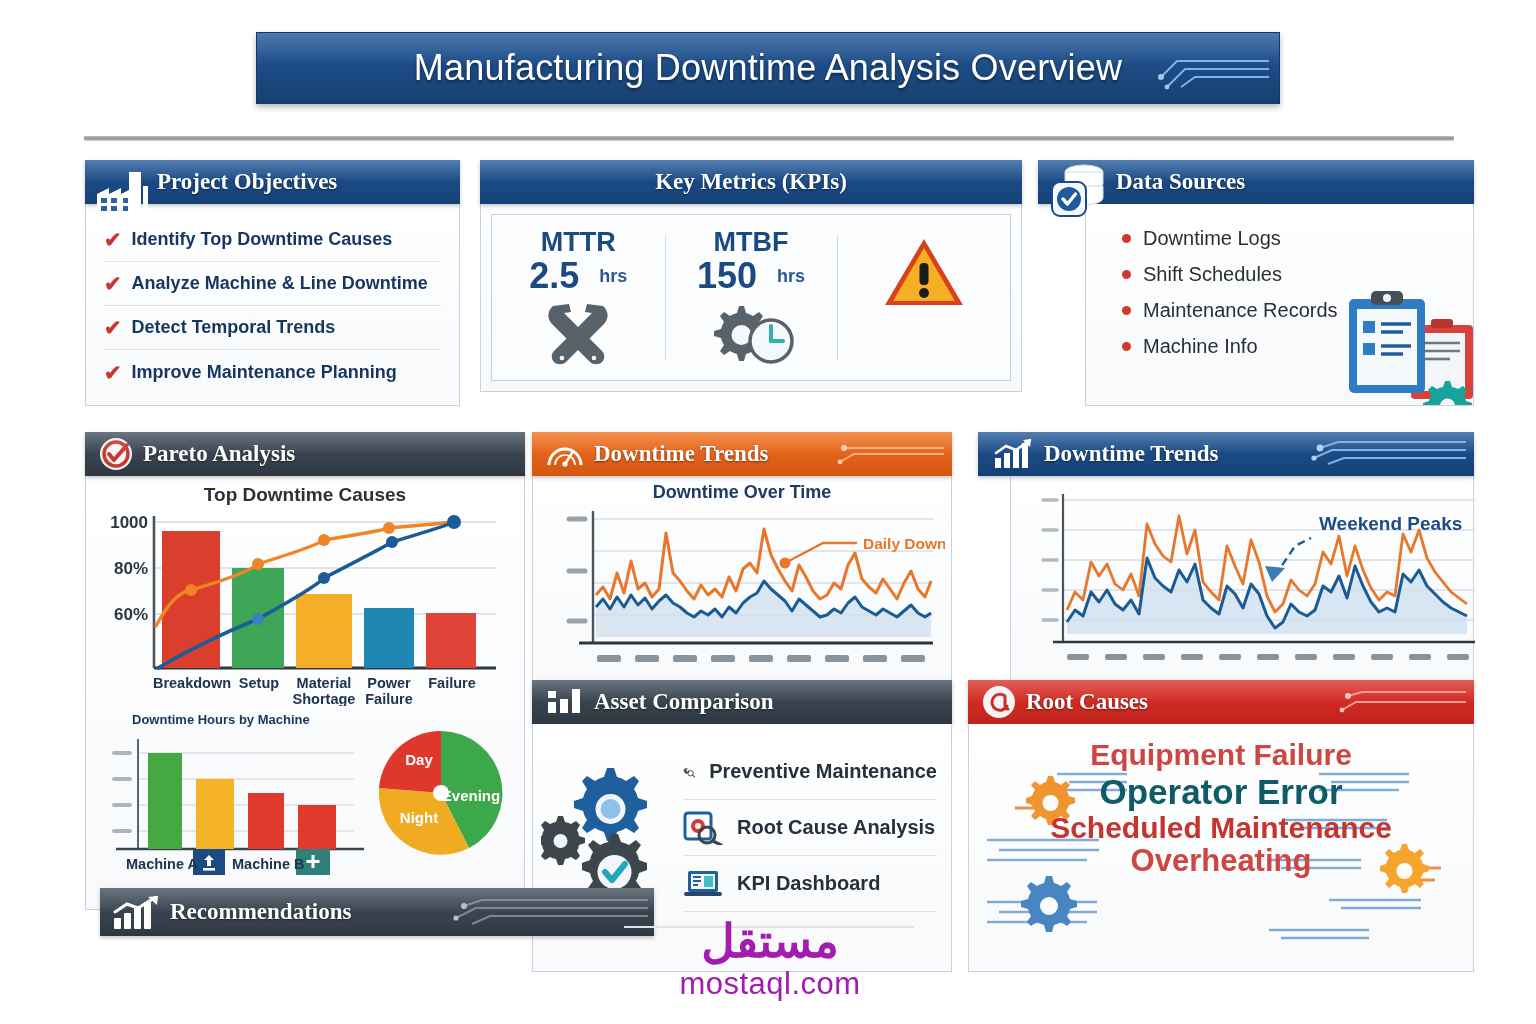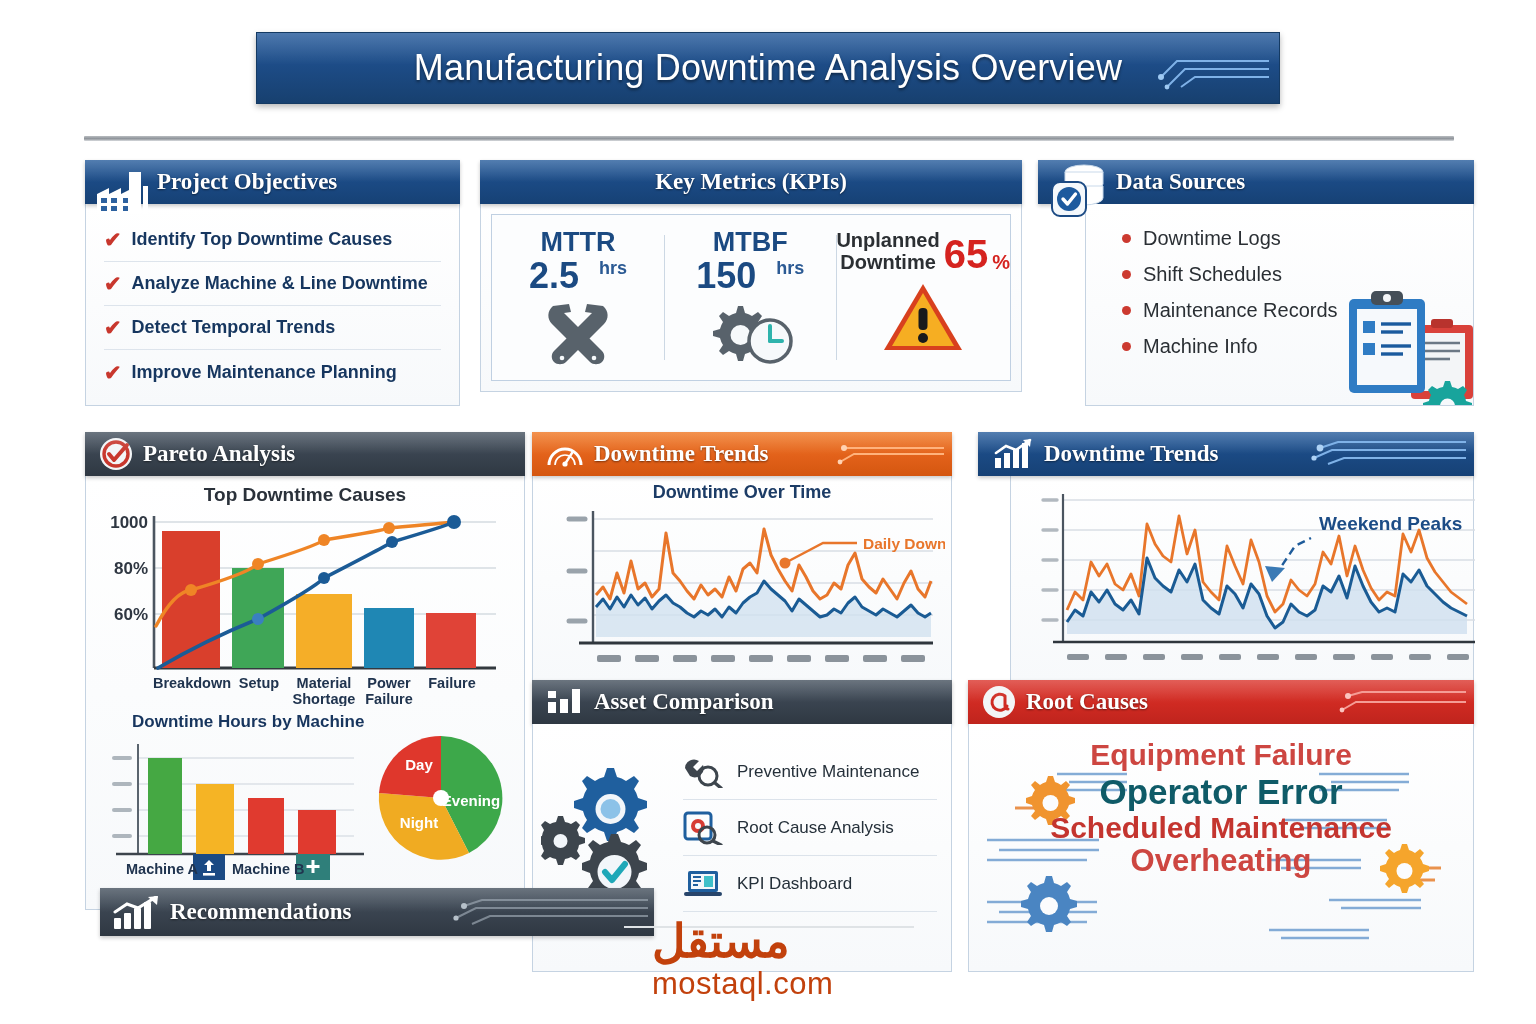--- a/index.html
+++ b/index.html
@@ -86,21 +86,21 @@
     height: 100%; border: 1px solid #c0d0e2; background: #fcfdfe;
     display: flex; align-items: stretch;
   }
   .kpi-cell { flex: 1; display:flex; flex-direction: column; align-items:center;
               justify-content: flex-start; padding-top: 14px; position: relative; }
   .kpi-cell + .kpi-cell::before {
     content:""; position:absolute; left:0; top:12%; width:1px; height:76%;
     background: #ccd8e4;
   }
   .kpi-label { font-size: 27px; font-weight: bold; color:#1b4a82; line-height: 1; }
-  .kpi-val-row { display:flex; align-items: flex-start; gap: 20px; margin-top: 2px; }
+  .kpi-val-row { display:flex; align-items: center; gap: 20px; margin-top: 2px; }
   .kpi-val { font-size: 36px; font-weight: bold; color:#1b4a82; line-height: 1; }
   .kpi-unit { font-size: 18px; font-weight: bold; color:#2b5a94; }
   .kpi-cell.warn .kpi-label { color:#2b2f33; font-size: 20px; text-align:center; line-height:1.12;}
   .kpi-pct { font-size: 40px; font-weight: bold; color:#d5231f; line-height:1; }
   .kpi-pct-sign { font-size: 20px; font-weight: bold; color:#d5231f; }
   .warn-top { display:flex; align-items:flex-end; gap:4px; }
   .kpi-icon { margin-top: 6px; }
 
   
   #datasources { left: 1038px; top: 160px; width: 436px; }
@@ -109,51 +109,51 @@
   .ds-body { padding: 16px 18px 10px 36px; height: 202px; position: relative; overflow:hidden;margin-left:47px;}
   .ds-row { display:flex; align-items:center; gap:12px; height: 36px; }
   .ds-bullet { width: 9px; height: 9px; border-radius: 50%; background:#cc3a30; flex: none;}
   .ds-text { color:#2a2f34; font-size: 20px; white-space: nowrap; }
   .clipboard-art { position:absolute; right: -10px; bottom: -30px; width: 160px; height: 150px; }
 
   
   #pareto { left: 85px; top: 432px; width: 440px; }
   .pareto-body { height: 434px; padding: 8px 10px 6px 10px; }
   .chart-title { text-align:center; font-size: 19px; font-weight: bold; color:#2a313a; }
-  .chart-title.sm { font-size: 17px; color:#17355e; }
+  .chart-title.sm { font-size: 13px; color:#17355e; }
 
   
   #trends1 { left: 532px; top: 432px; width: 420px; }
   .trends1-body { height: 208px; padding: 6px 8px; }
   #trends2 { left: 978px; top: 432px; width: 496px; }
   .trends2-body { height: 208px; padding: 6px 8px; margin-left: 32px; }
 
   
   #asset { left: 532px; top: 680px; width: 420px; }
   .asset-body { height: 248px; position: relative; overflow:hidden; padding: 8px; }
   .gear-cluster { position:absolute; left: 8px; top: 36px; width: 140px; height: 150px; }
   .asset-list { position:absolute; left: 150px; top: 20px; right: 14px; }
   .asset-row { display:flex; align-items:center; gap: 14px; height: 56px;
                border-bottom: 1px solid #dce3eb; }
-  .asset-text { font-size: 17px; color:#25303a; white-space:nowrap; }
+  .asset-text { font-size: 20px; color:#25303a; white-space:nowrap;font-weight:bold; }
 
   
   #rootcauses { left: 968px; top: 680px; width: 506px; }
   .rc-body { height: 248px; position: relative; overflow: hidden; }
   .rc-stack { position:absolute; left:0; right:0; top: 14px; text-align:center; }
   .rc-item { font-weight: bold; line-height: 1.12; white-space: nowrap; }
 
   
   #recs { left: 100px; top: 888px; width: 554px; }
   #recs .panel-head { padding-left: 70px; height: 48px; }
   .bars-icon { position:absolute; left: 12px; top: 8px; width: 50px; height: 34px; }
 
   
-  .watermark { position:absolute; left: 652px; top: 918px; width: 236px; text-align:left;
-               color:#c2410c; pointer-events:none; }
+  .watermark { position:absolute; left: 652px; top: 918px; width: 236px; text-align:center;
+               color:#a21caf; pointer-events:none; }
   .wm-ar { font-size: 46px; font-weight: bold; letter-spacing: 1px; line-height: 1; }
   .wm-en { font-size: 31px; letter-spacing: .5px; margin-top: 2px; }
   .wm-rule { position:absolute; left: 624px; top: 926px; width: 290px; height: 2px; background:#dfe3e6;}
   svg { display:block; }
 </style>
 </head>
 <body>
 
 <div class="page">
 
@@ -248,25 +248,20 @@
             </g>
             <circle cx="66" cy="41" r="21" fill="#f6f9fb" stroke="#58626b" stroke-width="3.5"></circle>
             <g stroke="#2eb3ac" stroke-width="4" stroke-linecap="round">
               <path d="M66 26 L66 41"></path>
                 <path d="M66 41 L78 41"></path>
             </g>
           </svg>
         </div>
 
         <div class="kpi-cell warn">
-          <div class="warn-top">
-            <div class="kpi-label">Unplanned Downtime</div>
-            <span class="kpi-pct">65</span>
-            <span class="kpi-pct-sign">%</span>
-          </div>
           <svg class="kpi-icon" width="86" height="74" viewBox="0 0 86 74">
             <path d="M43 4 L82 70 L4 70 Z" fill="#d8401e"></path>
             <path d="M43 13 L74 66 L12 66 Z" fill="#f6ae22"></path>
             <rect x="38.5" y="28" width="9" height="22" rx="4" fill="#191a1c"></rect>
             <circle cx="43" cy="58" r="5" fill="#191a1c"></circle>
           </svg>
         </div>
 
       </div>
     </div>

